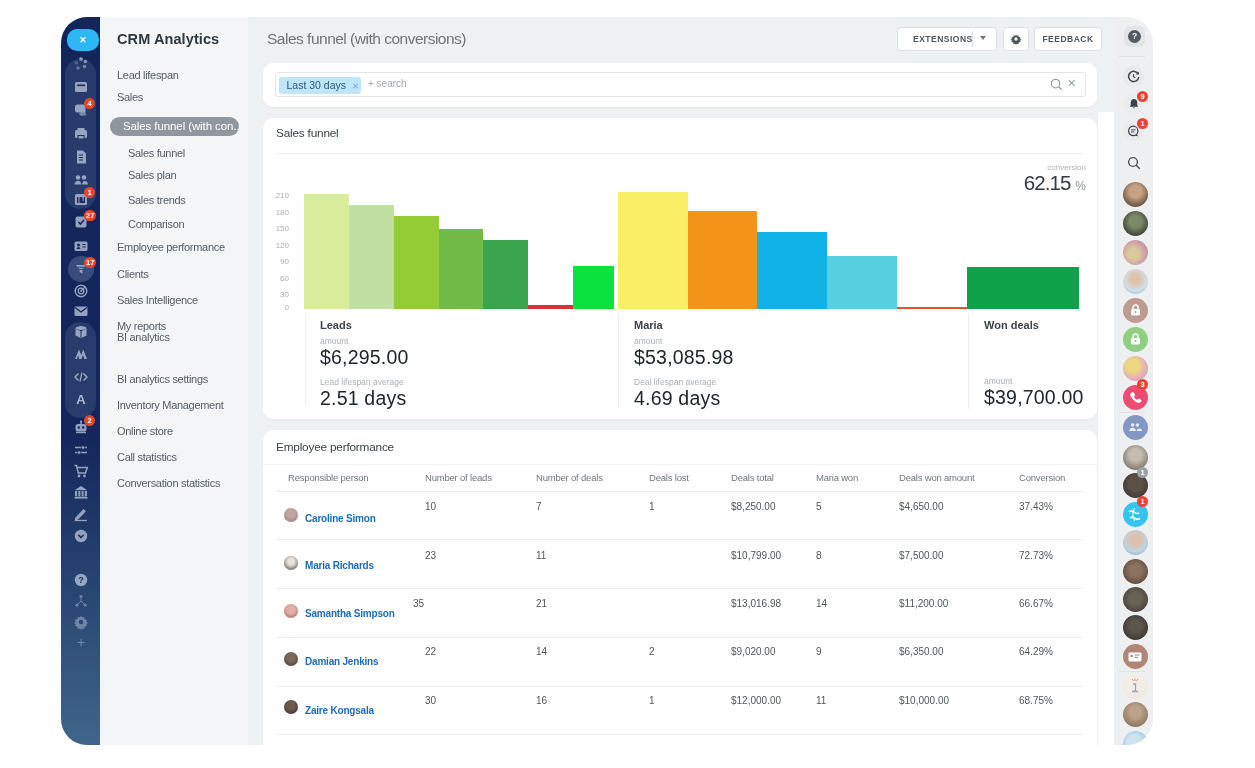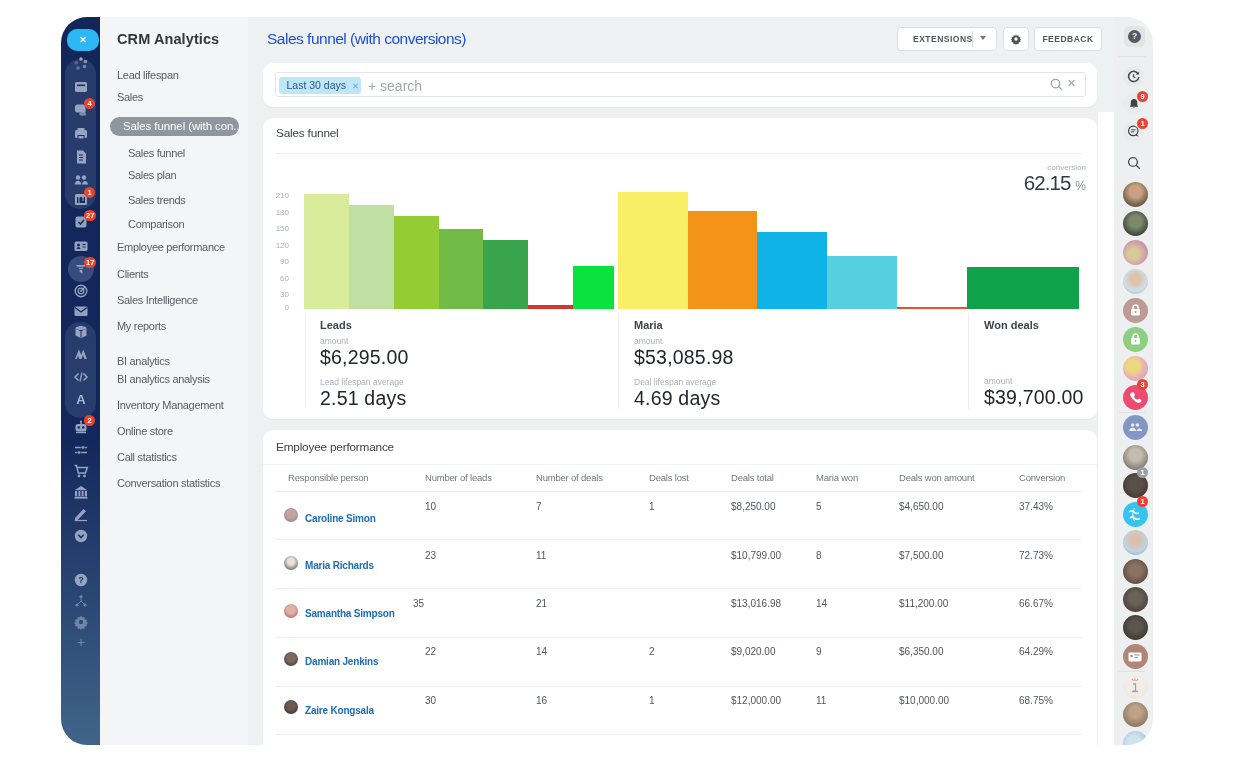--- a/index.html
+++ b/index.html
@@ -256,41 +256,41 @@
 <div class="mi" style="top:52px">Lead lifespan</div>
 <div class="mi" style="top:74px">Sales</div>
 <div class="mi mi2" style="top:130px">Sales funnel</div>
 <div class="mi mi2" style="top:152px">Sales plan</div>
 <div class="mi mi2" style="top:177px">Sales trends</div>
 <div class="mi mi2" style="top:201px">Comparison</div>
 <div class="mi" style="top:224px">Employee performance</div>
 <div class="mi" style="top:251px">Clients</div>
 <div class="mi" style="top:277px">Sales Intelligence</div>
 <div class="mi" style="top:303px">My reports</div>
-<div class="mi" style="top:338px">BI analytics</div>
-<div class="mi" style="top:356px">BI analytics analysis</div>
+<div class="mi" style="top:314px">BI analytics</div>
+<div class="mi" style="top:356px">BI analytics settings</div>
 <div class="mi" style="top:382px">Inventory Management</div>
 <div class="mi" style="top:408px">Online store</div>
 <div class="mi" style="top:434px">Call statistics</div>
 <div class="mi" style="top:460px">Conversation statistics</div>
 <div class="pill">Sales funnel (with con...</div>
-<div class="abs" style="left:206px;top:13px;font-size:15.5px;letter-spacing:-.5px;color:#1d4ed8">Sales funnel (with conversions)</div>
+<div class="abs" style="left:206px;top:13px;font-size:15.5px;letter-spacing:-.5px;color:#737373">Sales funnel (with conversions)</div>
 <div class="btn" style="left:836px;top:10px;width:100px;height:24px;line-height:23px;text-align:left;padding-left:15px">EXTENSIONS</div>
 <div class="abs" style="left:911px;top:14px;width:1px;height:16px;background:#dcdfe2"></div>
 <div class="abs" style="left:919px;top:19px;width:0;height:0;border-left:3.5px solid transparent;border-right:3.5px solid transparent;border-top:4.5px solid #6b7178"></div>
 <div class="btn" style="left:942px;top:10px;width:26px;height:24px"></div>
 <svg class="abs" style="left:949px;top:16px" width="12" height="12" viewBox="0 0 16 16">
       <path d="M8 1.5l1 2 2.2-.6.5 2.3 2.3.5-.6 2.2 2 1-2 1 .6 2.2-2.3.5-.5 2.3-2.2-.6-1 2-1-2-2.2.6-.5-2.3-2.3-.5.6-2.2-2-1 2-1-.6-2.2 2.3-.5.5-2.3 2.2.6z" fill="#4e555c"></path>
       <circle cx="8" cy="8" r="2.2" fill="#fff"></circle>
     </svg>
 <div class="btn" style="left:973px;top:10px;width:68px;height:24px;line-height:23px">FEEDBACK</div>
 <div class="abs" style="left:202px;top:46px;width:834px;height:44px;background:#fff;border-radius:10px;box-shadow:0 1px 2px rgba(60,70,80,.05)"></div>
 <div class="abs" style="left:214px;top:55px;width:811px;height:25px;border:1px solid #e3e6e8;border-radius:3px"></div>
 <div class="abs" style="left:217.5px;top:59.5px;width:82px;height:17px;background:#bfe5f8;border-radius:3px;font-size:10.5px;color:#2a5a7e;line-height:17px;padding-left:8px;white-space:nowrap;overflow:hidden">Last 30 days <span style="color:#74aacb;font-size:8.5px;padding-left:3px">✕</span></div>
-<div class="abs" style="left:307px;top:61px;font-size:14px;color:#a3a8ad">+ search</div>
+<div class="abs" style="left:307px;top:61px;font-size:10px;color:#a3a8ad">+ search</div>
 <svg class="abs" style="left:989px;top:61px" width="13" height="13" viewBox="0 0 14 14">
       <circle cx="6" cy="6" r="4.6" fill="none" stroke="#9ba1a6" stroke-width="1.3"></circle>
       <path d="M9.4 9.4l3.4 3.4" stroke="#9ba1a6" stroke-width="1.3"></path>
     </svg>
 <div class="abs" style="left:1006px;top:60px;font-size:11px;color:#9ba1a6">✕</div>
 <div class="card" style="left:202px;top:101px;width:834px;height:301px"></div>
 <div class="abs" style="left:215px;top:109px;font-size:11.8px;letter-spacing:-.2px;color:#3d434a">Sales funnel</div>
 <div class="hline" style="left:215px;top:136px;width:806px"></div>
 <div class="abs" style="left:905px;top:146px;width:120px;font-size:8px;color:#abb0b5;text-align:right">conversion</div>
 <div class="abs" style="left:865px;top:154px;width:160px;text-align:right;font-size:20.5px;letter-spacing:-.9px;color:#333a41">62.15 <span style="font-size:12px;letter-spacing:0;color:#8d939a">%</span></div>

